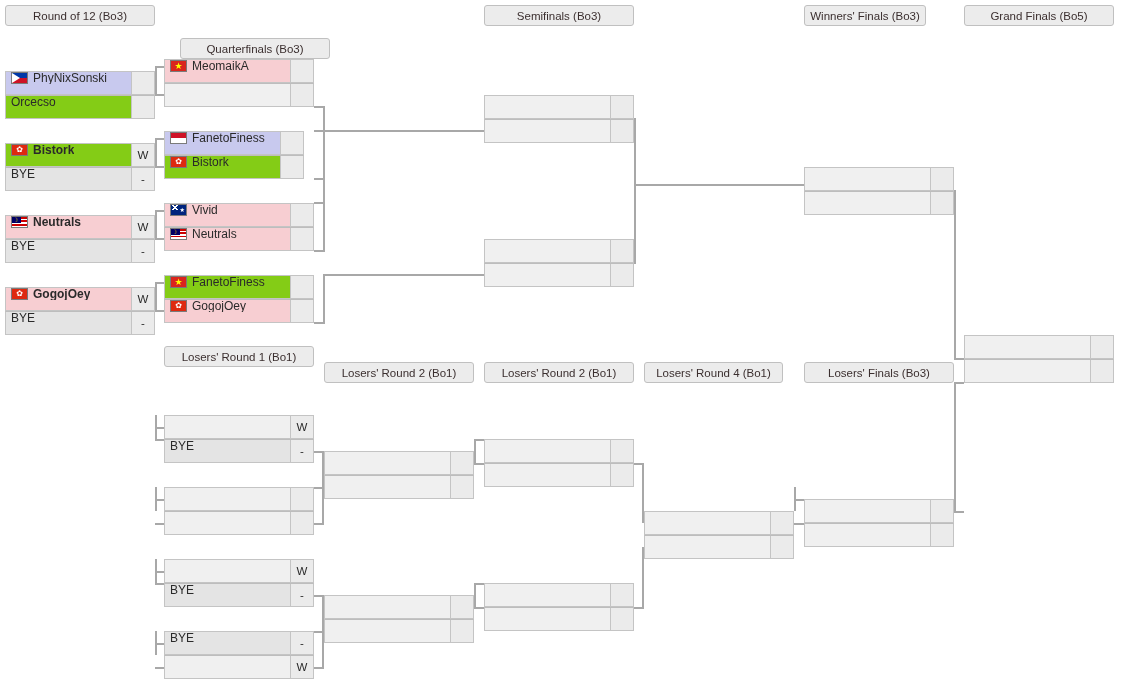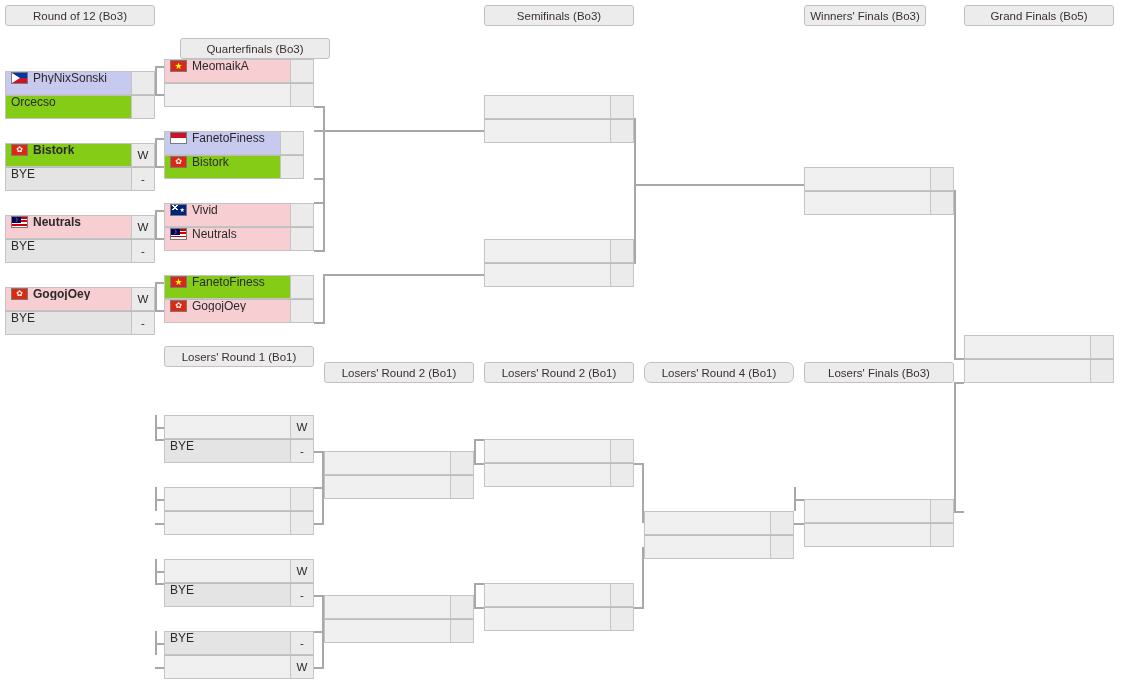--- a/index.html
+++ b/index.html
@@ -172,21 +172,21 @@
       <div class="round-header" style="left: 5px; top: 5px; width: 150px;">Round of 12 (Bo3)</div>
       <div class="round-header" style="left: 180px; top: 5px; width: 150px; margin-top: 33px;">Quarterfinals (Bo3)</div>
       <div class="round-header" style="left: 484px; top: 5px; width: 150px;">Semifinals (Bo3)</div>
       <div class="round-header" style="left: 804px; top: 5px; width: 122px;">Winners' Finals (Bo3)</div>
       <div class="round-header" style="left: 964px; top: 5px; width: 150px;">Grand Finals (Bo5)</div>
     </div>
   <div id="losers-headers">
       <div class="round-header" style="left: 164px; top: 346px; width: 150px;">Losers' Round 1 (Bo1)</div>
       <div class="round-header" style="left: 324px; top: 362px; width: 150px;">Losers' Round 2 (Bo1)</div>
       <div class="round-header" style="left: 484px; top: 362px; width: 150px;">Losers' Round 2 (Bo1)</div>
-      <div class="round-header" style="left: 644px; top: 362px; width: 150px; border-radius: 7px;">Losers' Round 4 (Bo1)</div>
+      <div class="round-header" style="left: 644px; top: 362px; width: 139px;">Losers' Round 4 (Bo1)</div>
       <div class="round-header" style="left: 804px; top: 362px; width: 150px;">Losers' Finals (Bo3)</div>
     </div>
 
   <div id="connectors">
       <div class="line h" style="left: 155px; top: 94px; width: 9px;"></div>
       <div class="line v" style="left: 155px; top: 66px; height: 30px;"></div>
       <div class="line h" style="left: 155px; top: 66px; width: 9px;"></div>
       <div class="line h" style="left: 155px; top: 166px; width: 9px;"></div>
       <div class="line v" style="left: 155px; top: 138px; height: 30px;"></div>
       <div class="line h" style="left: 155px; top: 138px; width: 9px;"></div>

